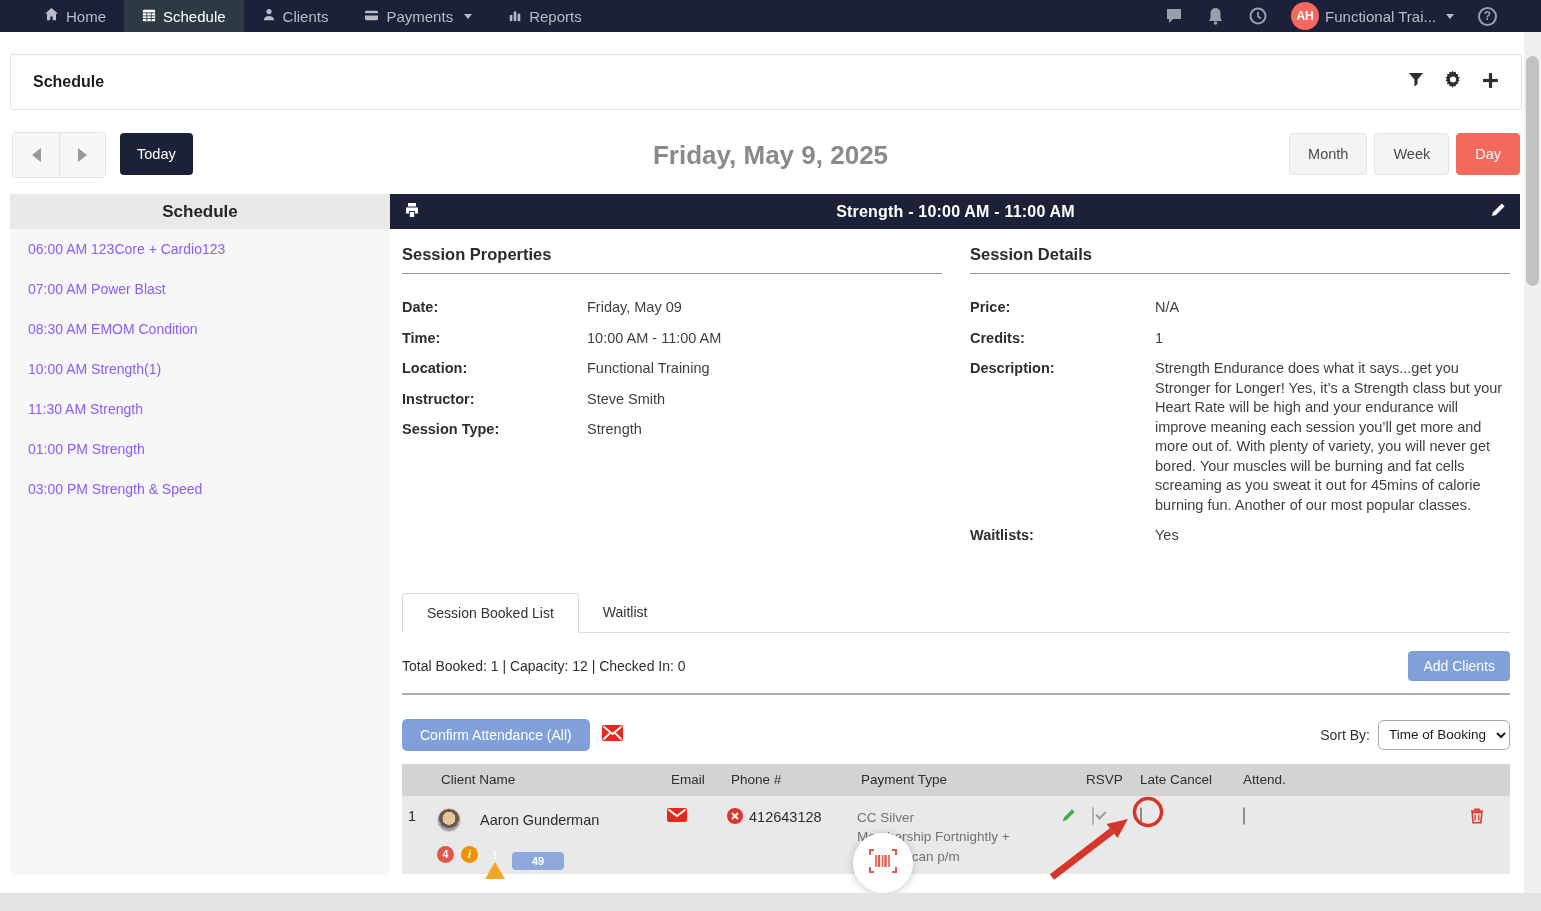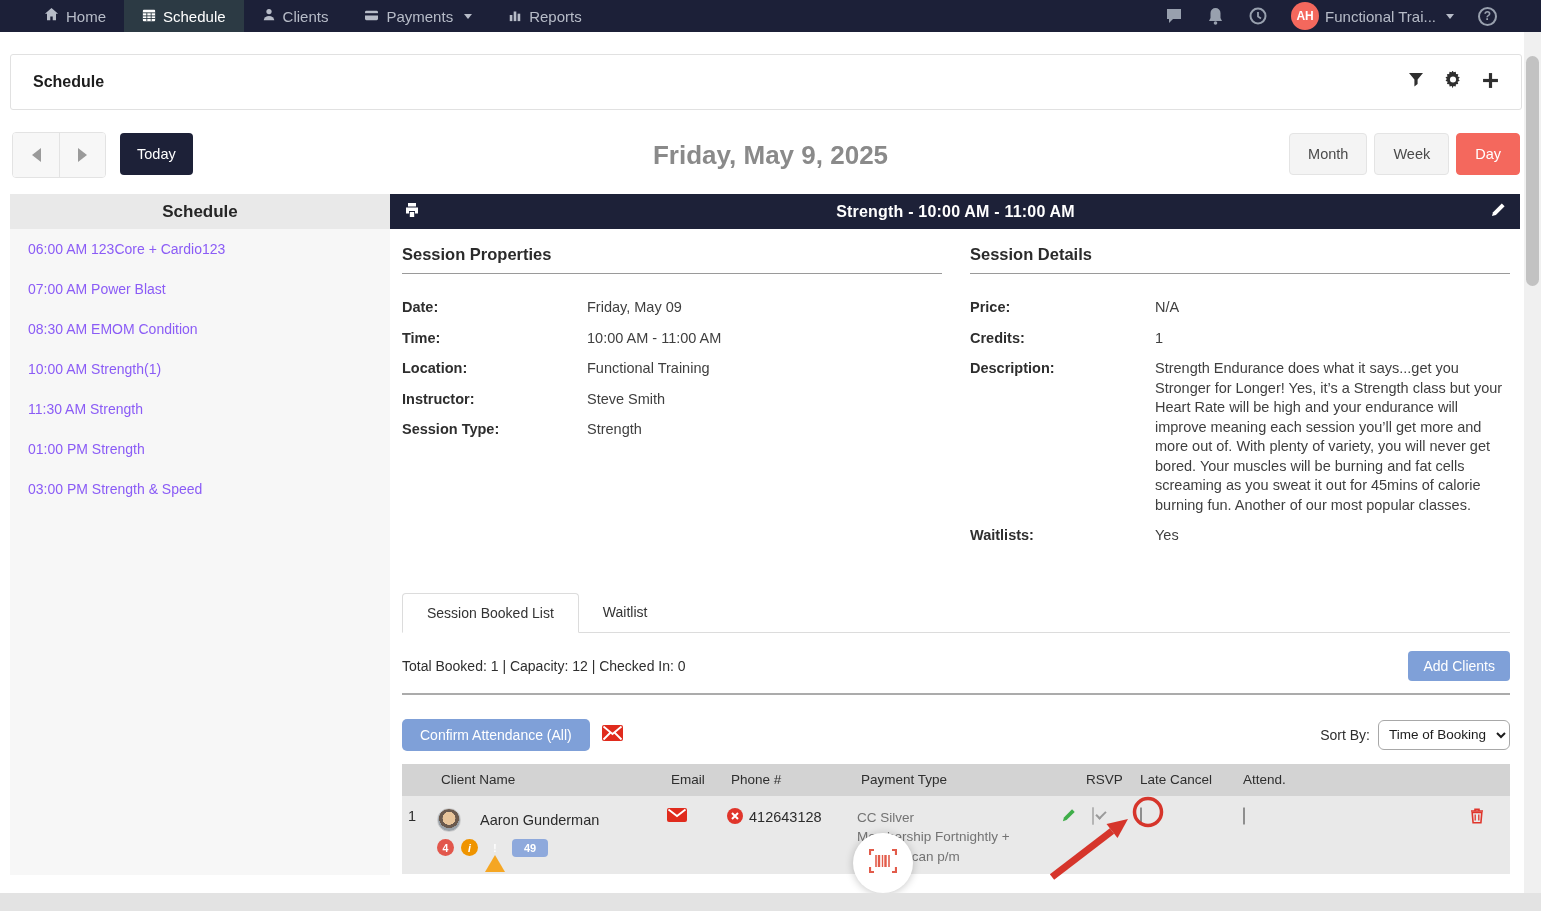--- a/index.html
+++ b/index.html
@@ -100,21 +100,21 @@
   .badge-row { display:flex; align-items:center; gap:7px; }
   .badge-red { width:17px; height:17px; border-radius:50%; background:#e2574c; color:#fff; font-size:10.5px; font-weight:bold;
                display:flex; align-items:center; justify-content:center; }
   .badge-info { width:17px; height:17px; border-radius:50%; background:#ef9400; color:#fff; font-size:10.5px; font-weight:bold;
                 font-style:italic; display:flex; align-items:center; justify-content:center; }
   .warn-wrap { position:relative; width:20px; height:17px; }
   .warn-tri { width:0; height:0; border-left:10px solid transparent; border-right:10px solid transparent;
               border-bottom:17px solid #f5a623; }
   .warn-glyph { position:absolute; left:0; top:4px; width:20px; text-align:center; color:#fff; font-size:10px; font-weight:bold; }
   .badge-blue { min-width:25px; height:18px; border-radius:4px; background:#8ea9dc; color:#fff; font-size:11px; font-weight:bold;
-                display:flex; align-items:center; justify-content:center; padding:0 12px; }
+                display:flex; align-items:center; justify-content:center; padding:0 20px;margin-top:13px; }
   .phone-cell { display:flex; align-items:center; gap:6px; }
   .payment-cell { color:#737373; font-size:13.5px; line-height:19.5px; position:relative; padding-right:30px; }
   .payment-edit { position:absolute; right:6px; top:12px; cursor:pointer; }
   .cb { width:16px; height:16px; border:1px solid #8e8e8e; border-radius:2px; background:#fff; position:relative; cursor:pointer; }
   .cb.disabled { background:#d2d2d2; border-color:#b5b5b5; cursor:default; }
   .cb.checked::after { content:""; position:absolute; left:3px; top:3px; width:8px; height:4px;
                        border-left:2px solid #9a9a9a; border-bottom:2px solid #9a9a9a; transform:rotate(-45deg); }
   .cb-rsvp { margin-left:10px; }
   .cb-late { margin-left:4px; }
   .cb-attend { margin-left:4px; }

